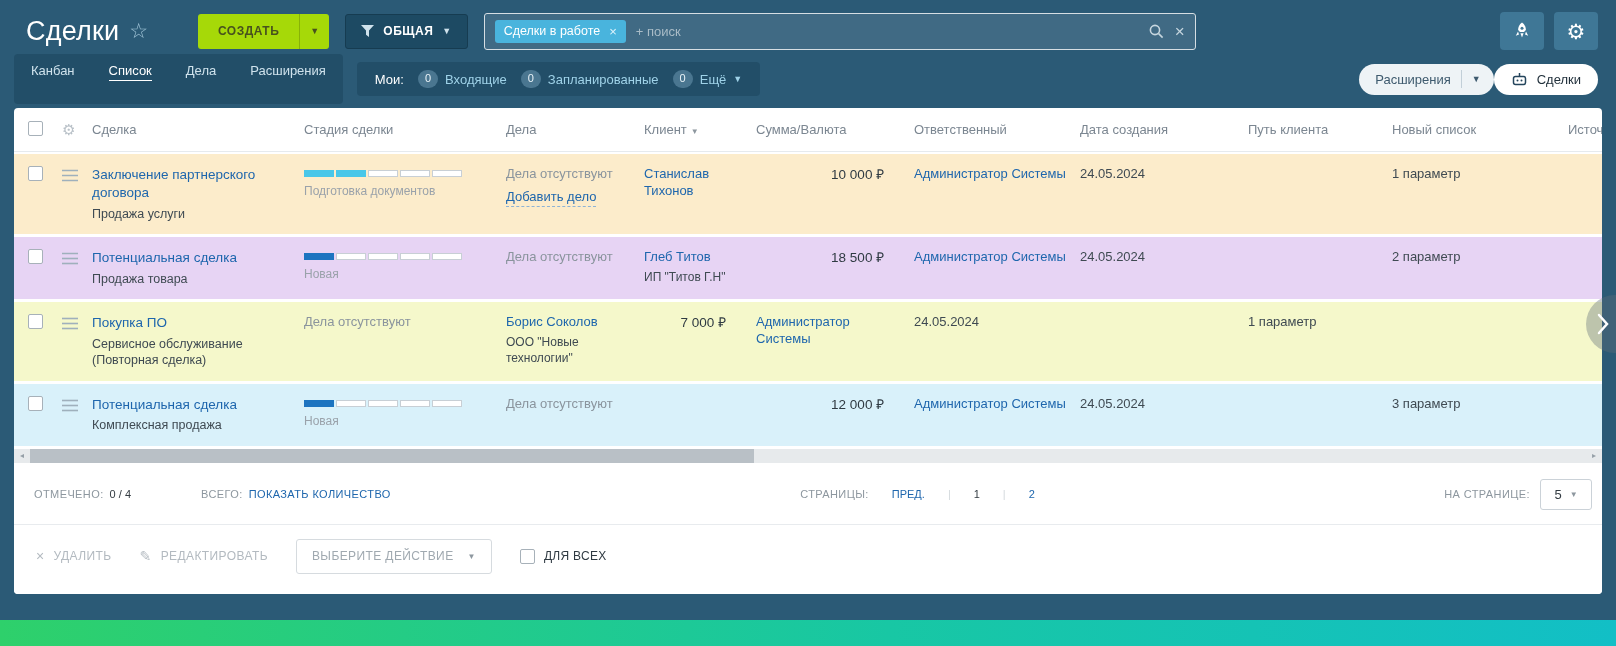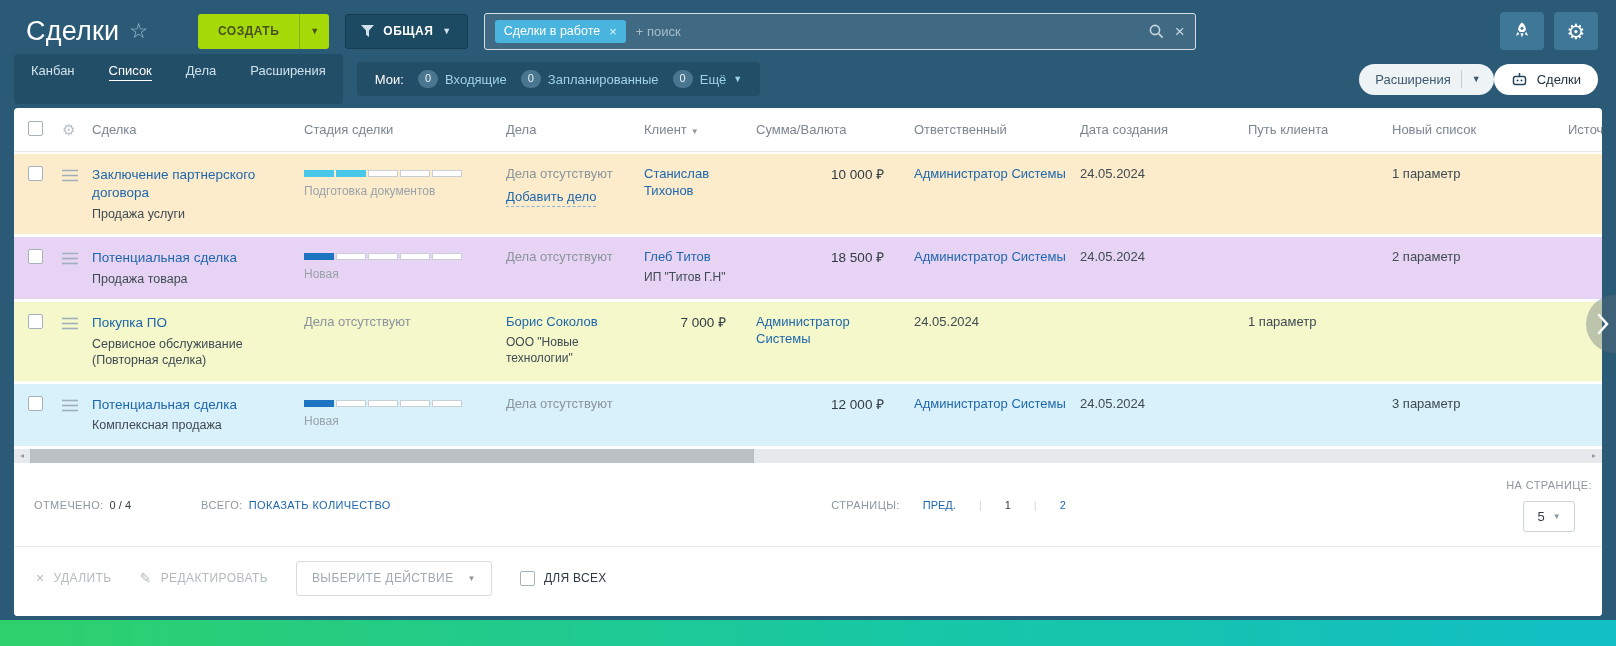--- a/index.html
+++ b/index.html
@@ -93,21 +93,21 @@
   .tfoot { display:flex; align-items:center; padding:16px 10px 14px 20px; background:#ffffff; font-size:11px; }
   .flabel { color:#8d979f; letter-spacing:.4px; }
   .fvalue { color:#333b42; margin-left:6px; }
   .flink { color:#1e66ad; margin-left:6px; cursor:pointer; letter-spacing:.4px; }
   .fgroup { display:flex; align-items:center; }
   .fgap { margin-left:70px; }
   .pages-group { margin:0 auto; display:flex; align-items:center; gap:23px; }
   .psep { color:#d4d9dd; }
   .page-current { color:#333b42; }
   .page-link { color:#1e66ad; cursor:pointer;text-align:right; }
-  .perpage-group { display:flex; align-items:center; gap:10px;flex-direction:column; }
+  .perpage-group { display:flex; align-items:center; gap:10px; }
   .pp-select { display:flex; align-items:center; justify-content:center; gap:8px; width:52px; height:31px; background:#fff; border:1px solid #cbd2d8; border-radius:3px; cursor:pointer; }
   .pp-value { color:#333b42; font-size:13px; }
   .pp-caret { color:#8d979f; font-size:8px; }
 
   
   .actionbar { display:flex; align-items:center; gap:28px; padding:14px 22px 20px 22px; background:#ffffff; border-top:1px solid #e8ebee; }
   .act-disabled { display:flex; align-items:center; gap:9px; color:#b3bac0; font-size:12px; letter-spacing:.4px; cursor:default; }
   .act-icon { font-size:14px; }
   .act-select { display:flex; align-items:center; gap:14px; border:1px solid #d6dbdf; border-radius:3px; height:35px; padding:0 15px; color:#a0a9b0; font-size:12px; letter-spacing:.4px; cursor:pointer; }
   .for-all { display:flex; align-items:center; gap:9px; color:#2f3a42; font-size:12px; letter-spacing:.3px; cursor:pointer; }

